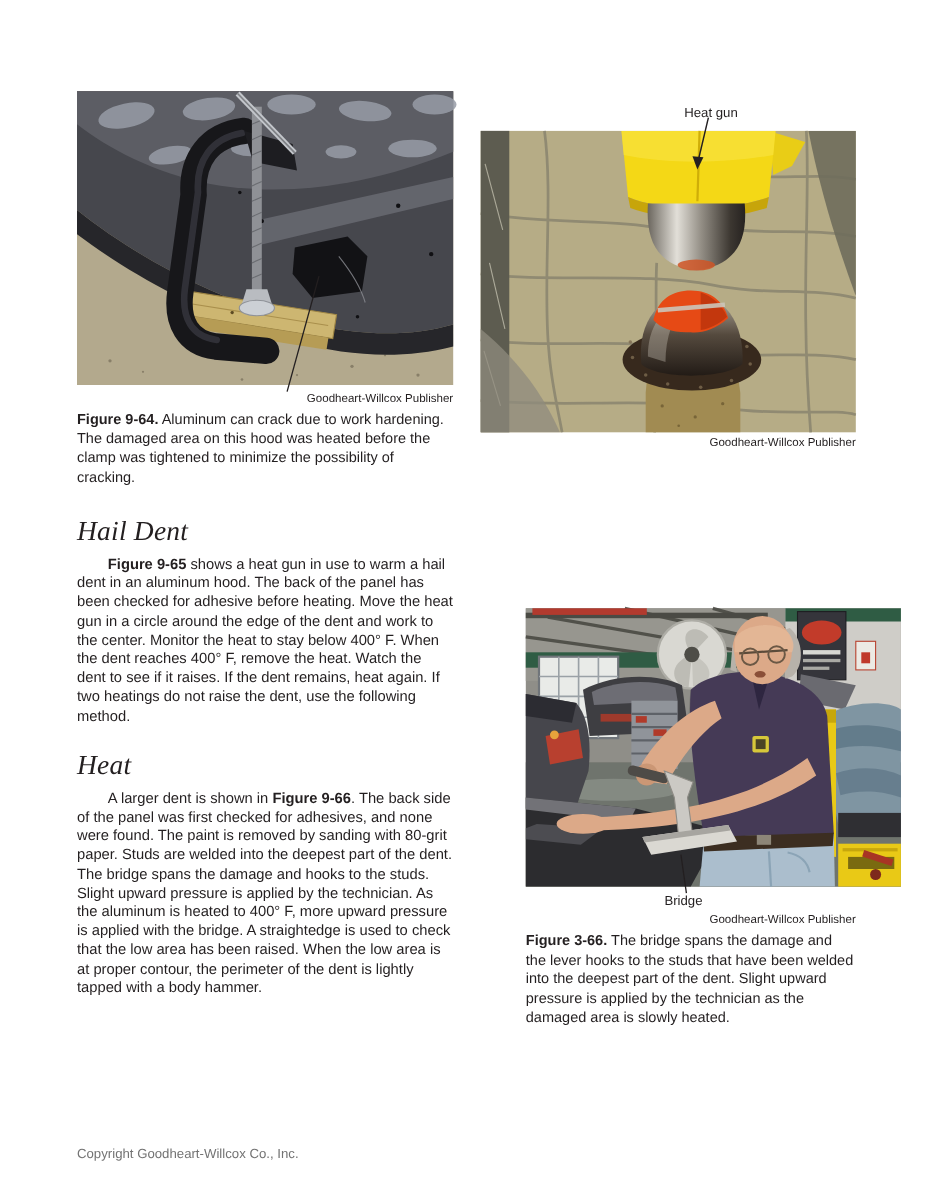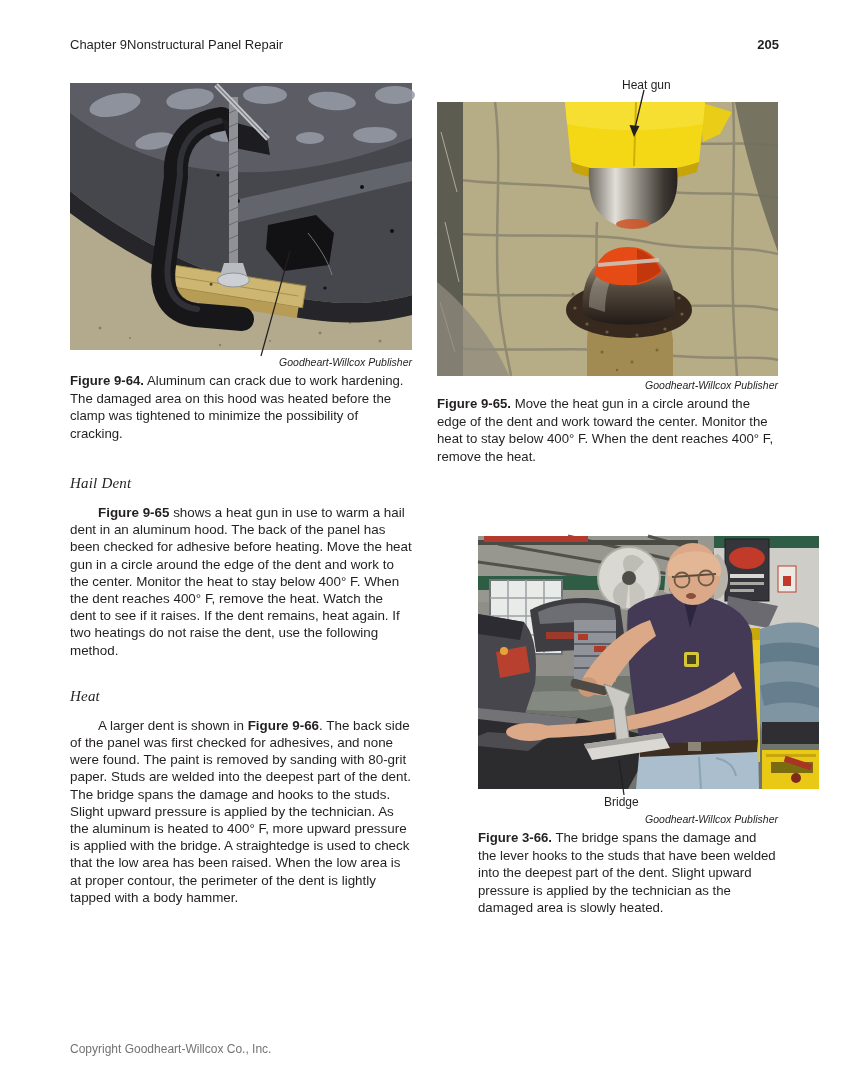--- a/index.html
+++ b/index.html
@@ -10,56 +10,50 @@
   }
   
   .running-head { position:absolute; left:70px; right:70px; top:37px; display:flex; justify-content:space-between; font-size:13px; }
   .rh-left span { margin-right:0; }
   .rh-chapter { margin-right:22px; }
   .rh-page { font-weight:bold; }
 
   
   .col { position:absolute; }
   .col-left  { left:70px;  top:83px; width:342px; }
-  .col-right { left:437px; top:79px; width:341px; }
+  .col-right { left:437px; top:96px; width:341px; }
 
   figure { position:relative; }
   svg.photo { display:block; overflow:visible; }
 
   .photo-label { font-size:12px; line-height:13px; color:#231f20; }
   .label-row-top { position:relative; height:23px; }
   .label-row-top .photo-label { position:absolute; left:185px; top:0; }
   .label-under { margin-top:8px; text-align:center; padding-left:22px; }
   .label-under-66 { position:relative; margin-top:7px; height:13px; }
   .label-under-66 .photo-label { position:absolute; left:126px; top:0; }
 
-  .credit { margin-top:6px; font-size:10.5px; font-style:italic; text-align:right; line-height:12px; }
+  .credit { margin-top:6px; font-size:10.5px; text-align:right; line-height:12px; }
   .credit-tight { margin-top:3px; }
 
   figcaption { margin-top:4px; font-size:13.2px; line-height:17.5px; }
   .cap-lead { font-weight:bold; font-style:normal; }
   .cap-text { }
 
-  h2.section-head { font-family:"Liberation Serif", serif; font-style:italic; font-weight:500; font-size:15px; line-height:23px; margin-top:30px; letter-spacing:.2px; }
+  h2.section-head { font-family:"Liberation Serif", serif; font-style:italic; font-weight:500; font-size:25px; line-height:23px; margin-top:30px; letter-spacing:.2px; }
   p.body-para { margin-top:9px; font-size:13.4px; line-height:17.2px; text-indent:28px; text-align:left; }
   p.body-para .seg-bold { font-weight:bold;text-align:center; }
 
   .footer { position:absolute; left:70px; top:1042px; font-size:12px; color:#737373; }
 </style>
 </head>
 <body>
 
 <div class="page">
 
-  <div class="running-head">
-    <span class="rh-left">
-      <span class="rh-chapter">Chapter 9</span><span class="rh-title">Nonstructural Panel Repair</span>
-    </span>
-    <span class="rh-page">205</span>
-  </div>
 
   <div class="col col-left">
 
     <figure>
       <svg class="photo" width="342" height="267" viewBox="0 0 342 267">
         <rect width="342" height="267" fill="#b3a98d"></rect>
         <g fill="#7e7560" opacity=".8">
           <circle cx="30" cy="245" r="1.5"></circle>
             <circle cx="60" cy="255" r="1"></circle>
             <circle cx="250" cy="250" r="1.5"></circle>
@@ -212,24 +206,20 @@
           <path d="M157,172 C161,153 174,145 191,145 C209,145 221,155 225,170 C213,181 200,184 191,183 C176,184 164,180 157,172 Z" fill="#e64a15"></path>
           <path d="M200,147 C210,150 219,158 224,169 C216,176 208,180 200,181 Z" fill="#c3370d"></path>
           <line x1="161" y1="163" x2="222" y2="158" stroke="#ccc6ba" stroke-width="4" opacity=".9"></line>
         </g>
         <g>
           <line x1="207" y1="-12" x2="198" y2="26" stroke="#231f20" stroke-width="1.3"></line>
           <polygon points="197,35 192.5,23 202.5,24" fill="#231f20"></polygon>
         </g>
       </svg>
       <div class="credit credit-tight">Goodheart-Willcox Publisher</div>
-      <figcaption>
-        <span class="cap-lead">Figure 9-65.</span>
-        <span class="cap-text">Move the heat gun in a circle around the edge of the dent and work toward the center. Monitor the heat to stay below 400° F. When the dent reaches 400° F, remove the heat.</span>
-      </figcaption>
     </figure>
 
     <figure style="position:absolute; top:457px; left:0; width:341px;padding-left:41px;">
       <svg class="photo" width="341" height="253" viewBox="0 0 341 253">
         <rect width="341" height="253" fill="#8f8e88"></rect>
         <rect width="341" height="66" fill="#97968f"></rect>
         <g stroke="#45453f" stroke-width="3" opacity=".85">
           <line x1="0" y1="26" x2="230" y2="58"></line>
             <line x1="20" y1="8" x2="225" y2="44"></line>
           <line x1="90" y1="0" x2="238" y2="34"></line>

